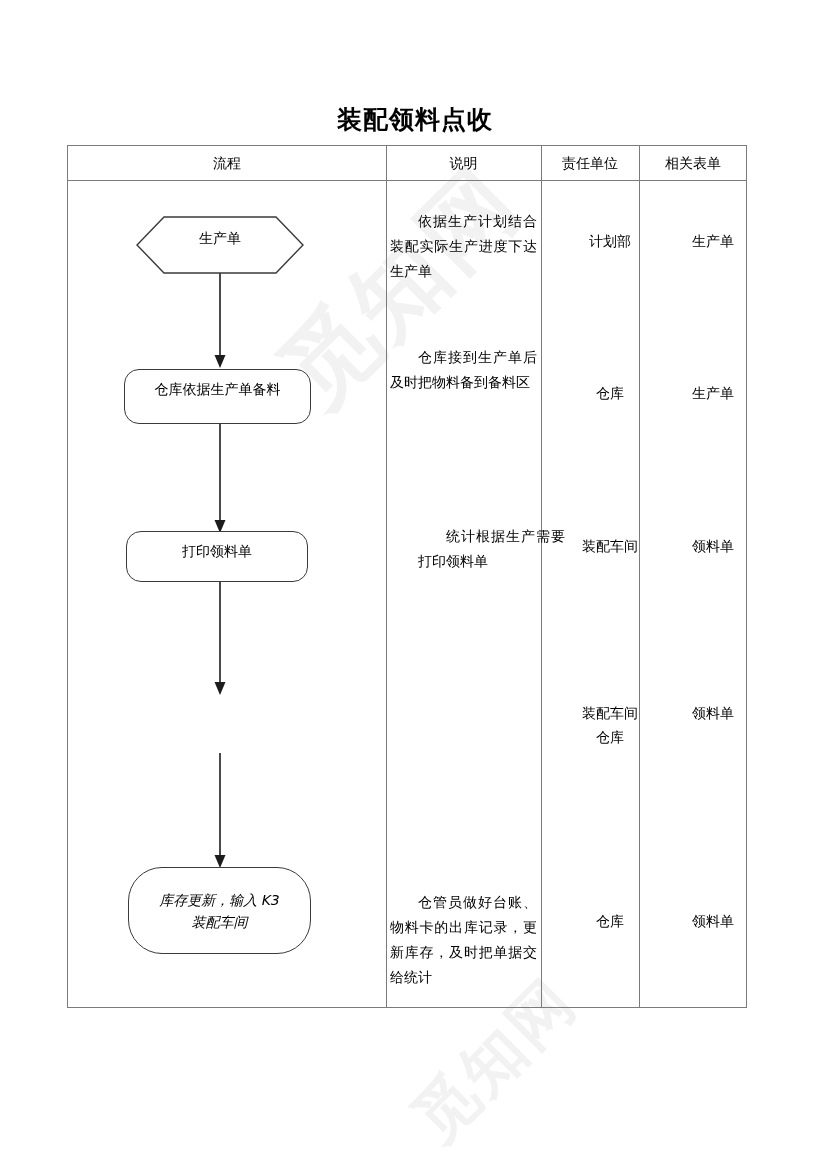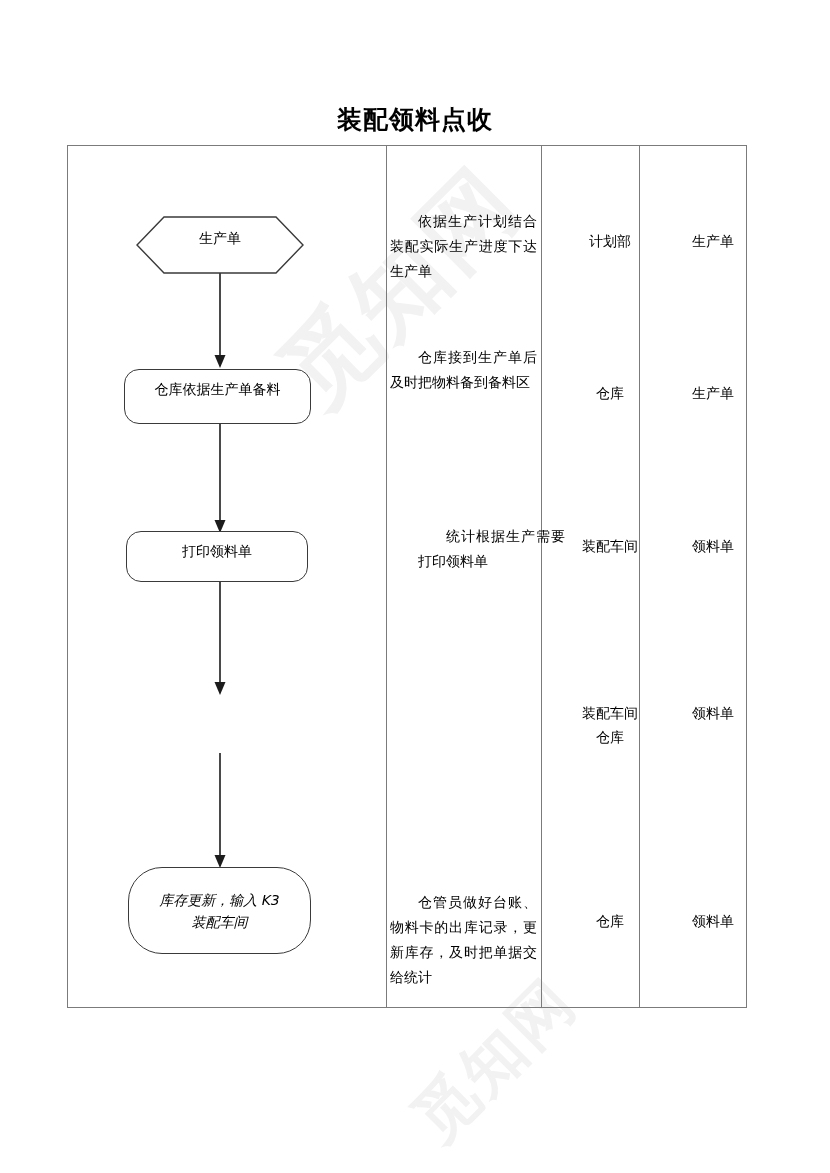--- a/index.html
+++ b/index.html
@@ -201,20 +201,26 @@
 
 <div id="page">
 
   <div class="watermark" id="wm-main">觅知网</div>
   <div class="watermark" id="wm-bottom">觅知网</div>
 
   <div id="doc-title">装配领料点收</div>
 
   <div id="flow-table">
 
+    <div id="table-header">
+      <div class="th" id="th-flow">流程</div>
+      <div class="th" id="th-desc">说明</div>
+      <div class="th" id="th-unit">责任单位</div>
+      <div class="th" id="th-form">相关表单</div>
+    </div>
 
     <div class="vline" id="vline-1"></div>
     <div class="vline" id="vline-2"></div>
     <div class="vline" id="vline-3"></div>
 
     <div id="table-body">
 
       <div id="flow-layer">
 
         <div class="shape-hex-wrap" style="left:68px; top:35px; width:168px; height:58px;">

